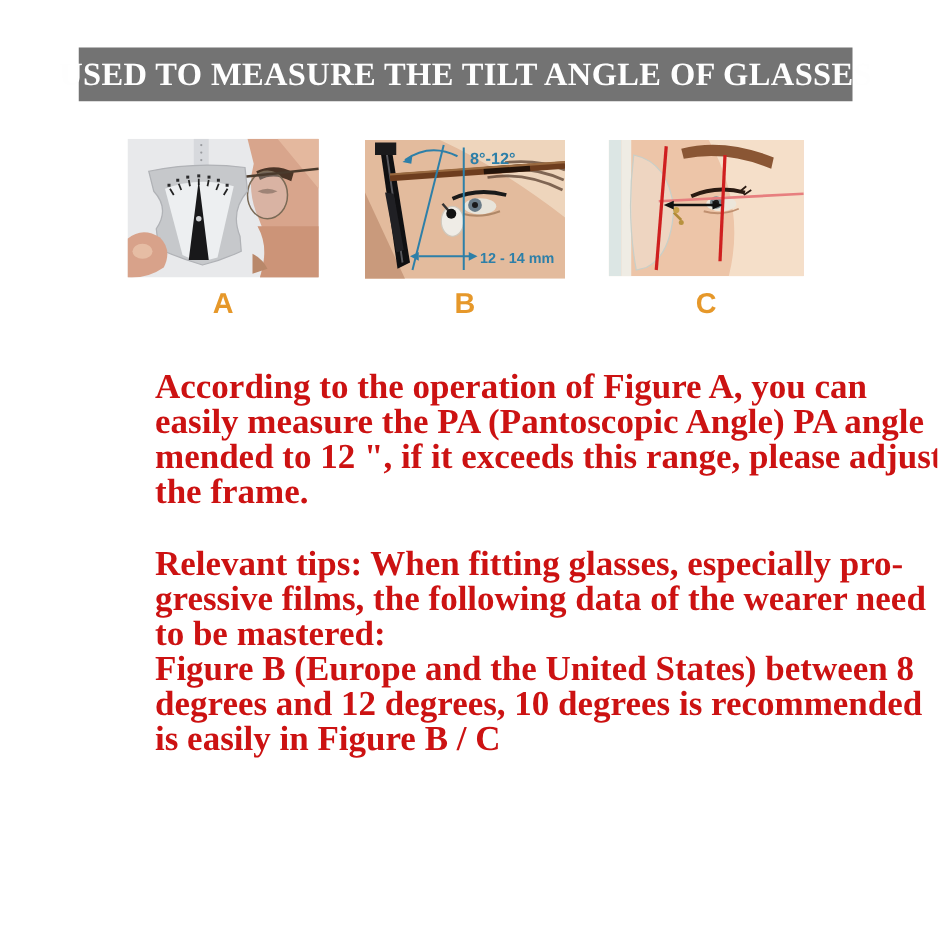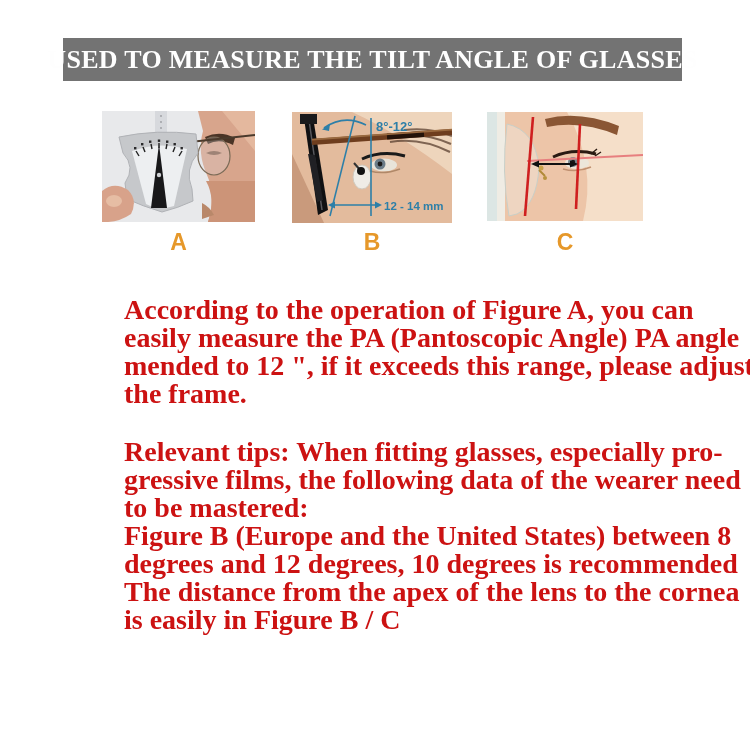--- a/index.html
+++ b/index.html
@@ -176,18 +176,17 @@
       <span class="line" style="display:block">the frame.</span>
     </p>
     <p class="gap-md">
       <span class="line" style="display:block">Relevant tips: When fitting glasses, especially pro-</span>
       <span class="line" style="display:block">gressive films, the following data of the wearer need</span>
       <span class="line" style="display:block">to be mastered:</span>
     </p>
     <p>
       <span class="line" style="display:block">Figure B (Europe and the United States) between 8</span>
       <span class="line" style="display:block">degrees and 12 degrees, 10 degrees is recommended</span>
-      <span class="line" style="display:block">The distance from the apex of the lens to the cornea</span>
       <span class="line" style="display:block">is easily in Figure B / C</span>
     </p>
   </div>
 
 </div>
 
 </body></html>

